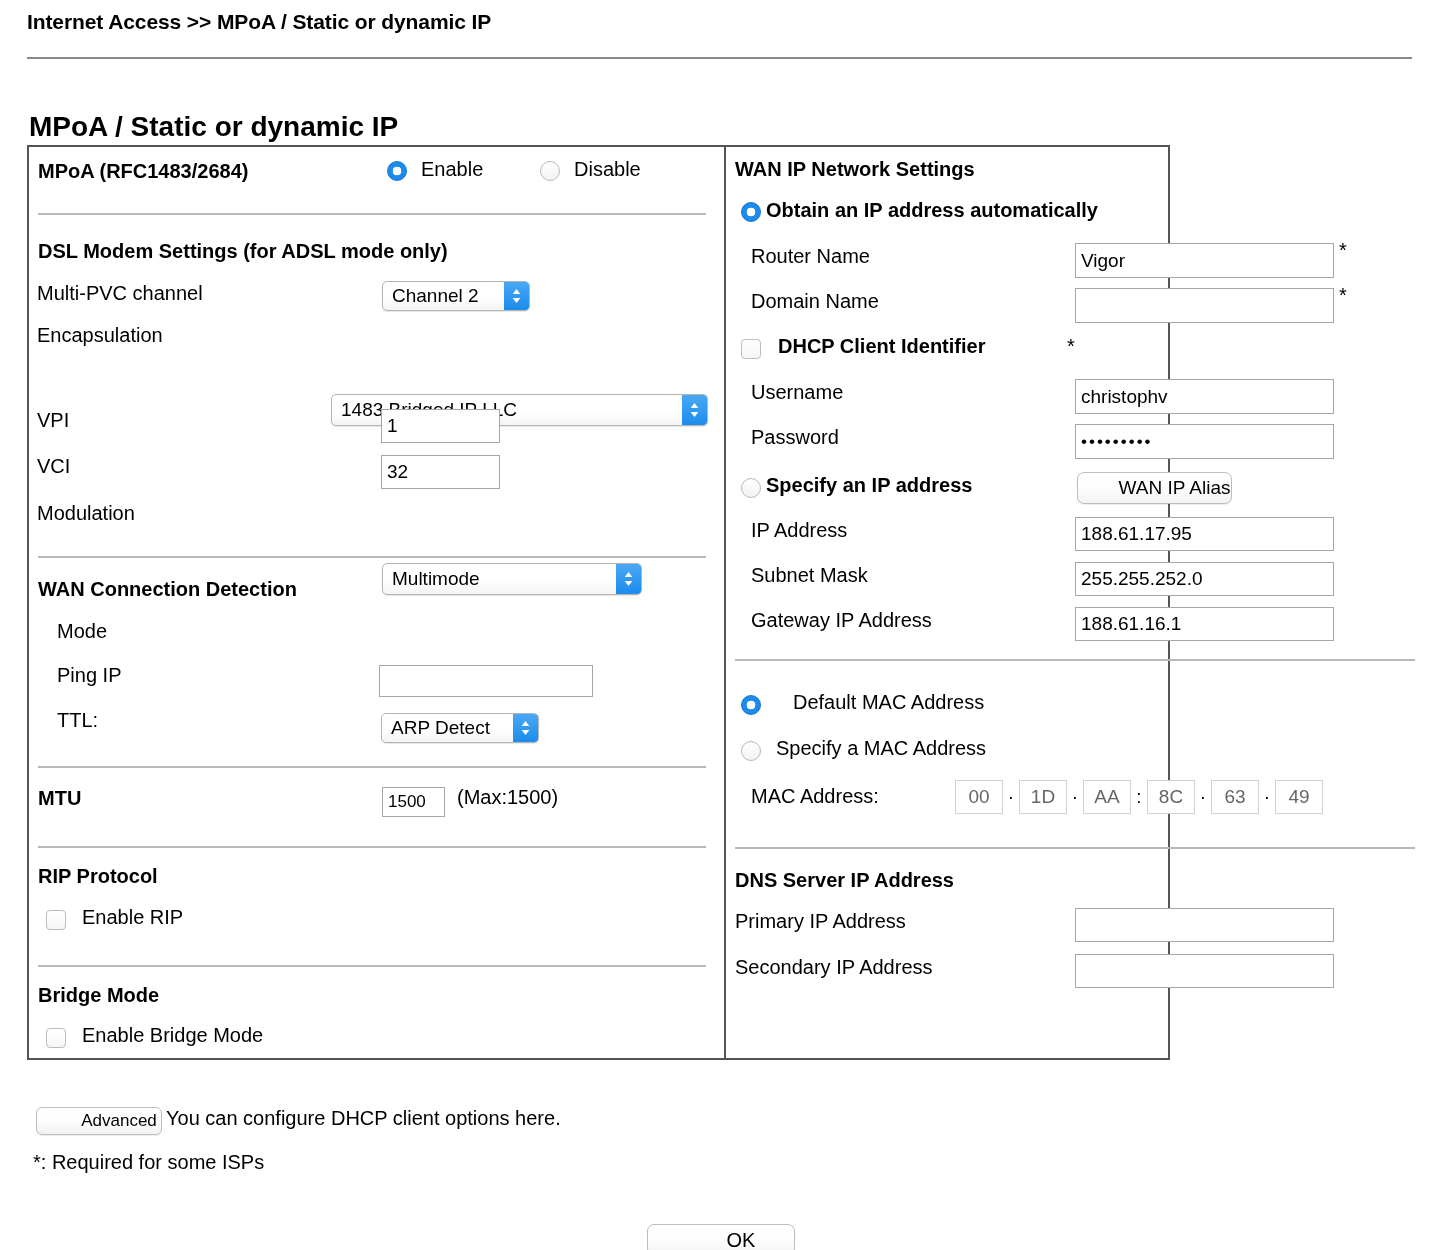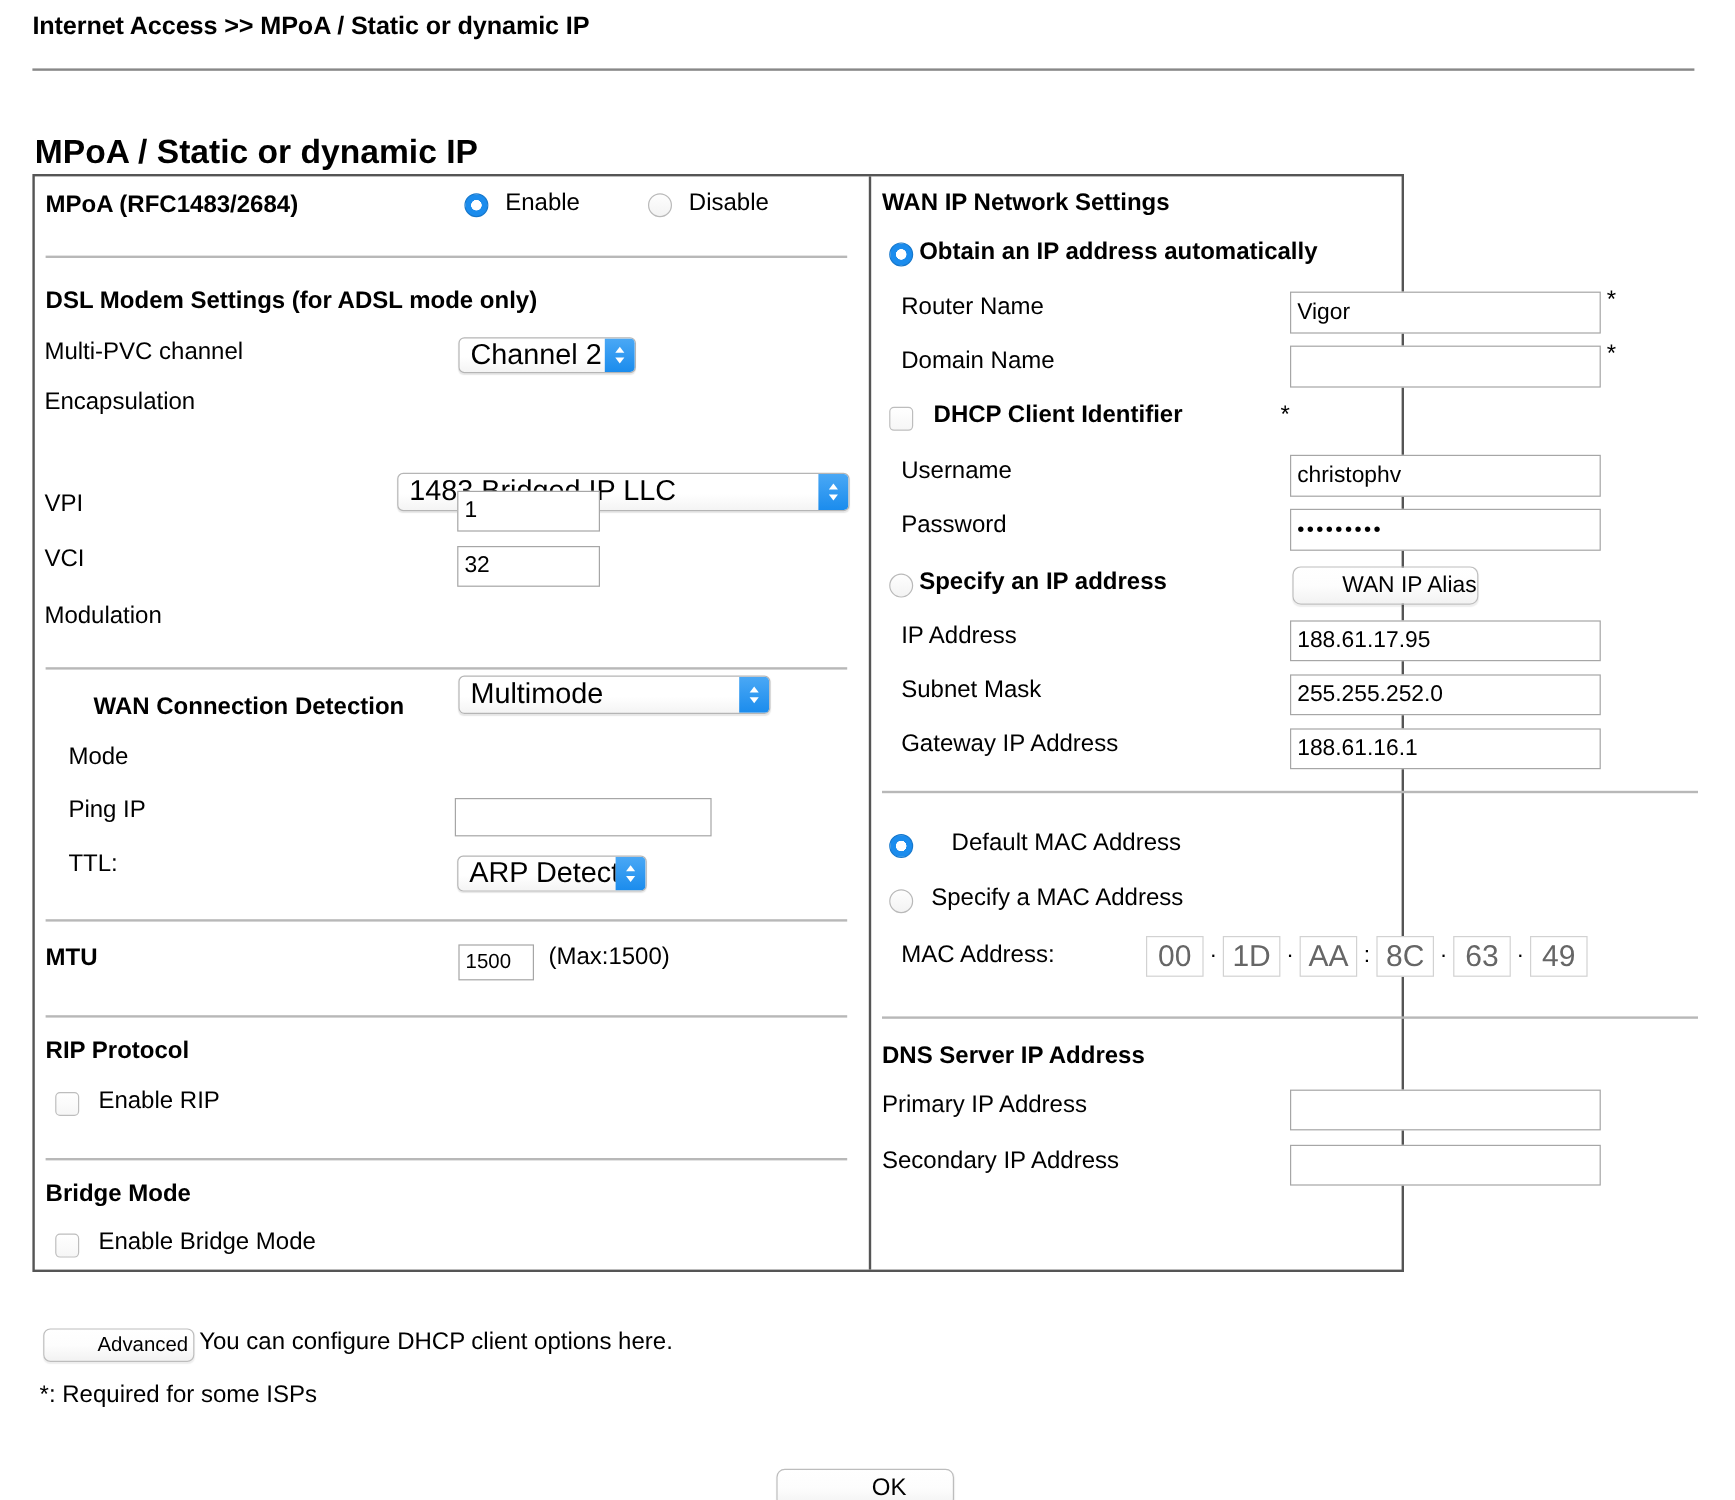--- a/index.html
+++ b/index.html
@@ -127,21 +127,21 @@
     background: linear-gradient(to bottom, #ffffff 0%, #ffffff 55%, #f4f4f4 100%);
     border: 1px solid #b5b5b5;
     border-radius: 5px;
     box-shadow: 0 1px 1px rgba(0,0,0,0.10);
     display: flex;
     align-items: center;
     overflow: hidden;
   }
   .sel-text {
     flex: 1;
-    font-size: 24px;
+    font-size: 19px;
     color: #000;
     padding-left: 9px;
     white-space: nowrap;
     overflow: hidden;
   }
   .sel-btn {
     width: 25px;
     align-self: stretch;
     background: linear-gradient(to bottom, #4aa8f5 0%, #1b8ced 100%);
     display: flex;
@@ -198,21 +198,21 @@
     cursor: default;
     padding-left: 40px;
   }
 
   
   .mac-oct {
     box-sizing: border-box;
     border: 1px solid #d2d2d2;
     background: #ffffff;
     color: #666666;
-    font-size: 25px;
+    font-size: 19px;
     display: flex;
     align-items: center;
     justify-content: center;
     width: 48px;
     height: 34px;
   }
   .mac-sep {
     font-size: 19px;
     color: #000;
     width: 16px;
@@ -296,21 +296,21 @@
       <span class="sel-btn">
         <svg width="13" height="20" viewBox="0 0 13 20">
             <path d="M6.5 3 L10.3 8 L2.7 8 Z" fill="#fff"></path>
             <path d="M6.5 17 L10.3 12 L2.7 12 Z" fill="#fff"></path>
           </svg>
       </span>
     </div>
 
     <div class="abs hr" style="left:9px; top:409px; width:668px;"></div>
 
-    <div class="abs sec-title" style="left:9px; top:431px;margin-left:40px;">WAN Connection Detection</div>
+    <div class="abs sec-title" style="left:9px; top:431px;">WAN Connection Detection</div>
 
     <div class="abs lbl" style="left:28px; top:473px;">Mode</div>
     <div class="abs sel" style="left:352px; top:472px; width:158px; height:30px;">
       <span class="sel-text">ARP Detect</span>
       <span class="sel-btn">
         <svg width="13" height="20" viewBox="0 0 13 20">
             <path d="M6.5 3 L10.3 8 L2.7 8 Z" fill="#fff"></path>
             <path d="M6.5 17 L10.3 12 L2.7 12 Z" fill="#fff"></path>
           </svg>
       </span>

